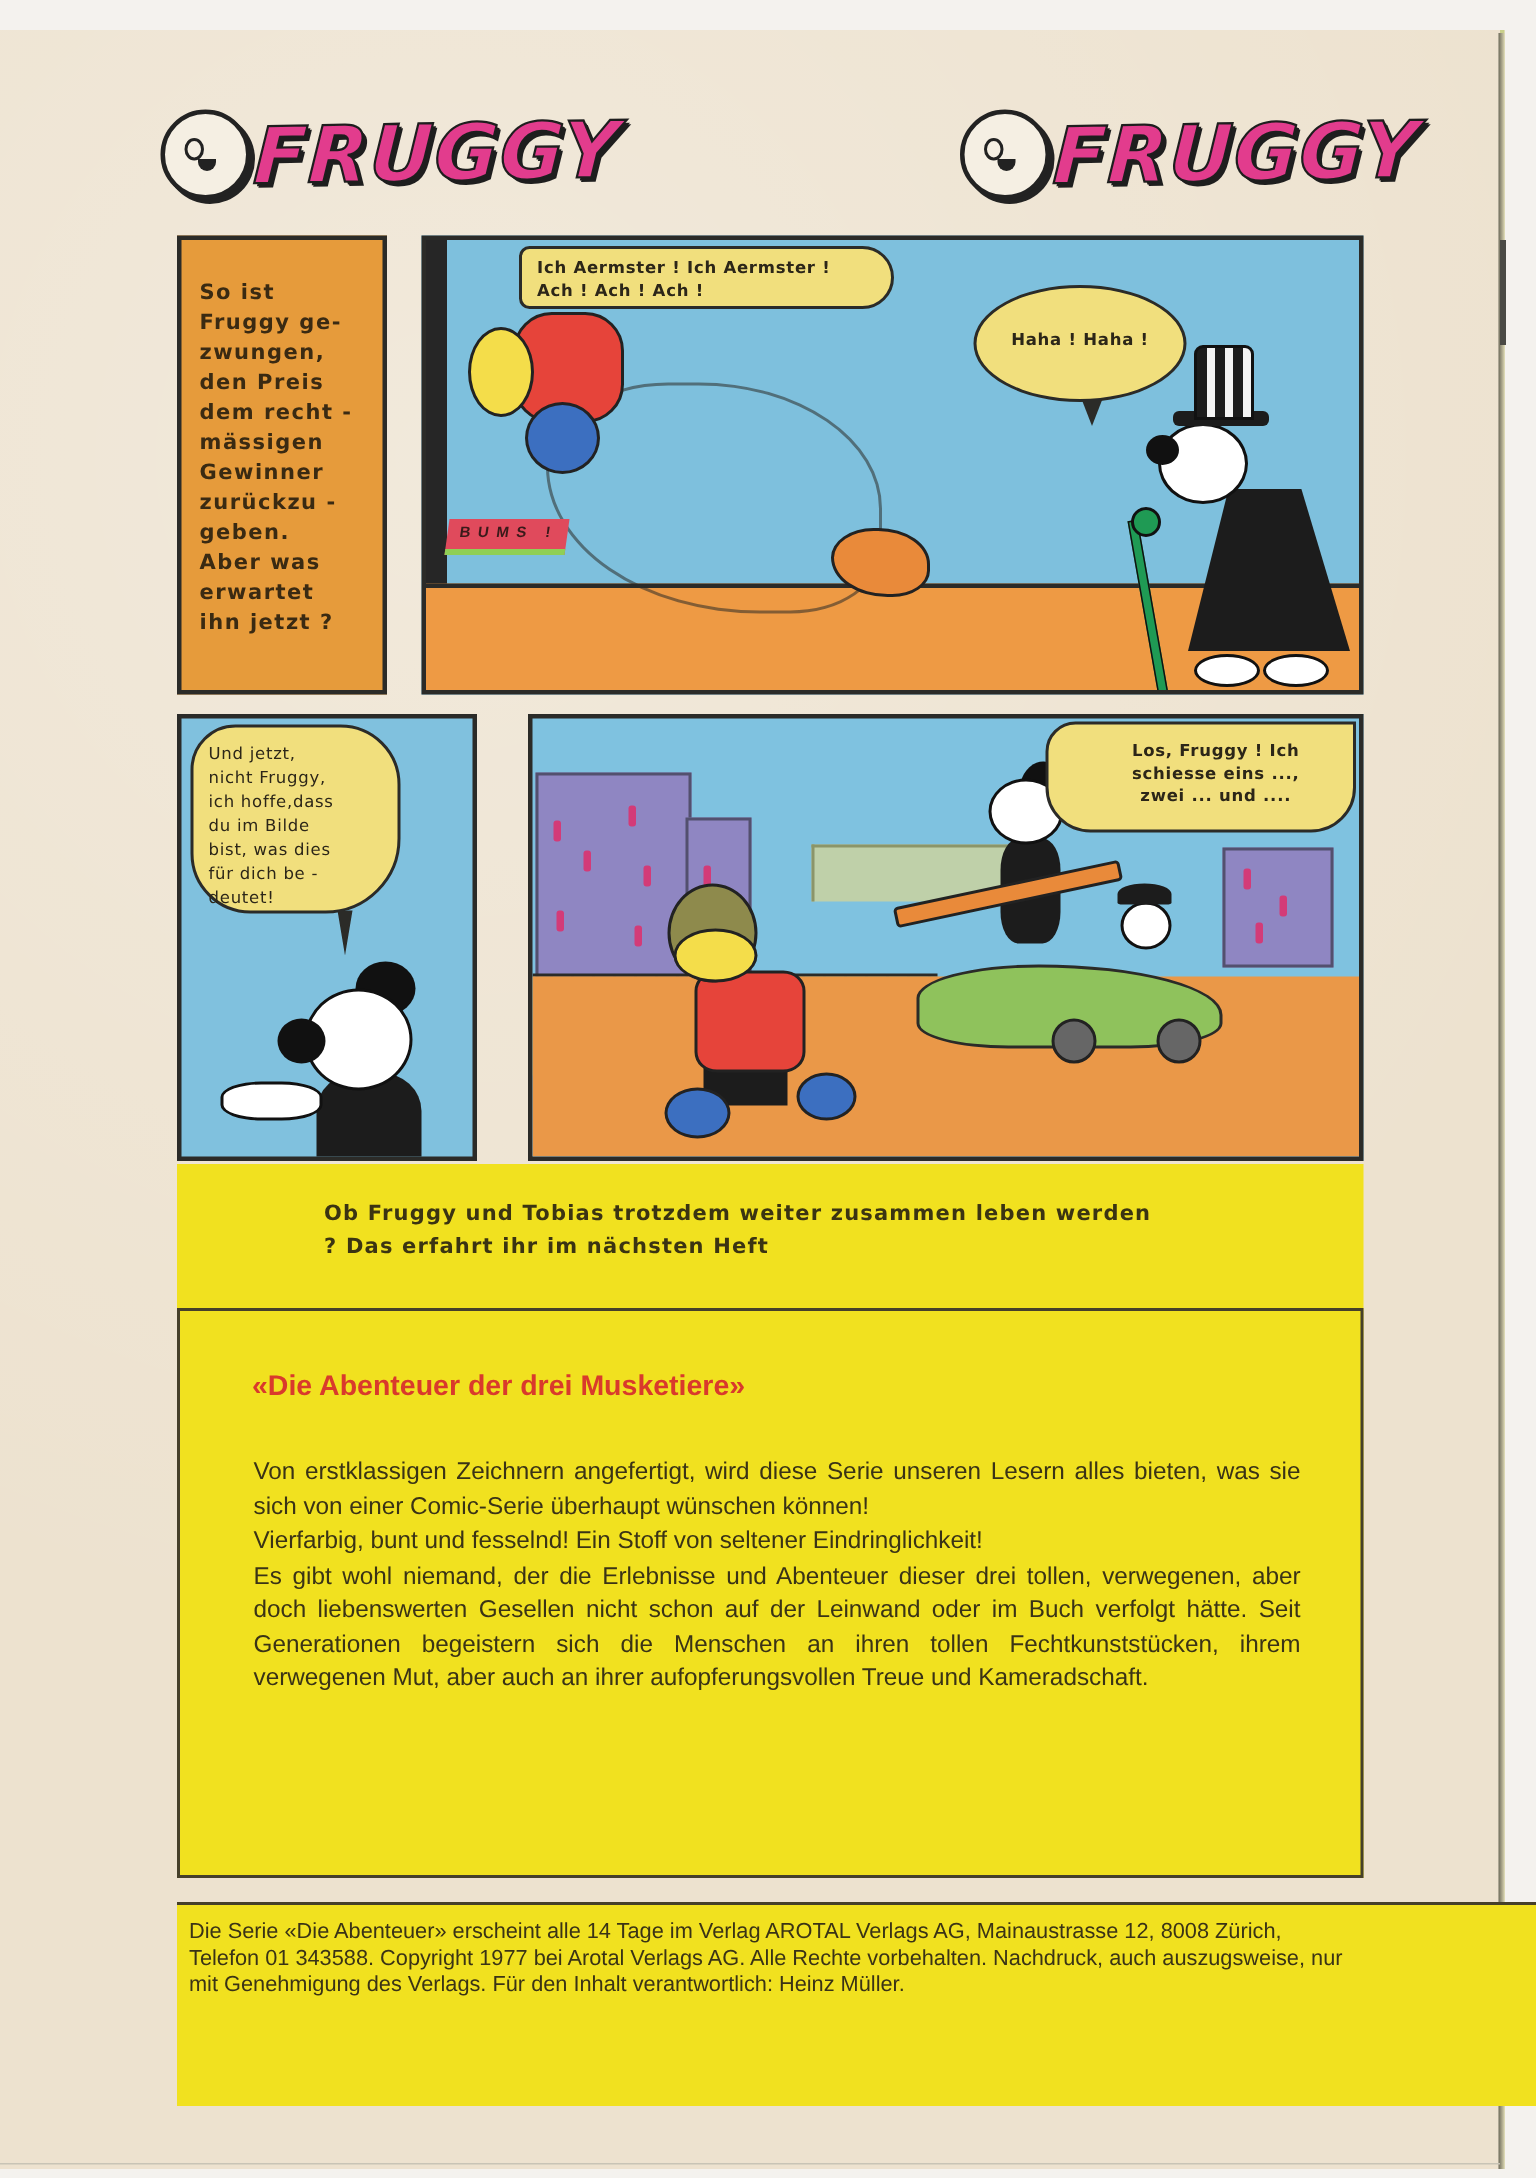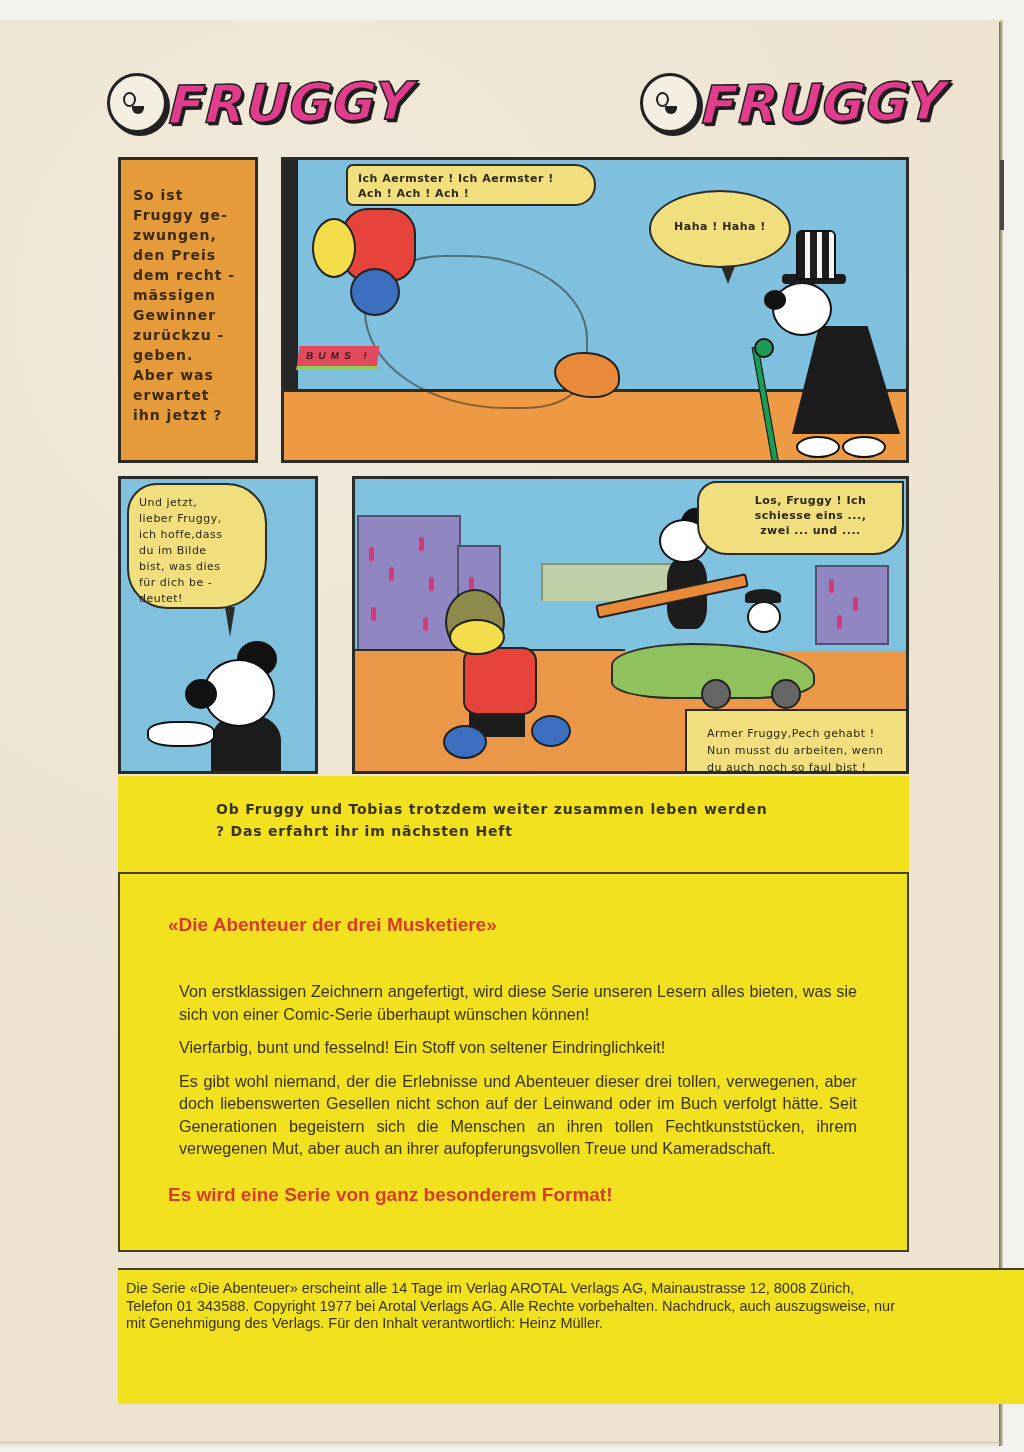--- a/index.html
+++ b/index.html
@@ -139,21 +139,21 @@
   .promo { left: 118px; top: 872px; width: 791px; height: 380px; border: 2px solid #46402a; box-sizing: border-box; }
   .promo-title {
     position: absolute; left: 48px; top: 40px;
     font-family: "Liberation Sans", sans-serif; font-weight: bold; font-size: 19px; color: #d93a2c;
   }
   .promo-body {
     position: absolute; left: 48px; top: 95px; width: 700px;
     font-family: "Liberation Sans", sans-serif; font-size: 16.2px; color: #3a3316; line-height: 22.5px;
     text-align: justify;
   }
-  .promo-body p { margin: 11px; }
+  .promo-body p { margin: 1px; }
   .promo-tagline {
     position: absolute; left: 48px; top: 310px;
     font-family: "Liberation Sans", sans-serif; font-weight: bold; font-size: 19px; color: #d93a2c;
   }
   .imprint { left: 118px; top: 1268px; width: 917px; height: 134px; border-top: 2px solid #46402a; }
   .imprint-text {
     position: absolute; left: 8px; top: 10px; width: 770px;
     font-family: "Liberation Sans", sans-serif; font-size: 14.5px; color: #3a3316; line-height: 17.5px;
   }
   .imprint-text p { margin: 0 0 4px 0; }
@@ -212,21 +212,21 @@
       <div class="hat"></div>
     <div class="cane"></div>
       <div class="cane-top"></div>
     <div class="shoe" style="left:44px;"></div>
       <div class="shoe" style="left:90px;"></div>
   </div>
 </div>
 
 <div class="panel p3">
   <div class="bubble b-und">Und jetzt,
-lieber Fruggy,
+nicht Fruggy,
 ich hoffe,dass
 du im Bilde
 bist, was dies
 für dich be -
 deutet!</div>
   <div class="dog-body"></div>
   <div class="dog-head">
     <div class="ear"></div>
       <div class="face"></div>
       <div class="nose"></div>
@@ -274,37 +274,33 @@
     <div class="leg"></div>
       <div class="body"></div>
     <div class="head"></div>
       <div class="muzzle"></div>
     <div class="shoe1"></div>
       <div class="shoe2"></div>
   </div>
   <div class="bubble b-los">Los, Fruggy ! Ich
 schiesse eins ...,
 zwei ... und ....</div>
-  <div class="bubble b-arm">Armer Fruggy,Pech gehabt !
-Nun musst du arbeiten, wenn
-du auch noch so faul bist !</div>
 </div>
 
 <div class="yellow teaser">
   <div class="teaser-text">Ob Fruggy und Tobias trotzdem weiter zusammen leben werden ? Das erfahrt ihr im nächsten Heft</div>
 </div>
 
 <div class="yellow promo">
   <div class="promo-title">«Die Abenteuer der drei Musketiere»</div>
   <div class="promo-body">
     <p>Von erstklassigen Zeichnern angefertigt, wird diese Serie unseren Lesern alles bieten, was sie sich von einer Comic-Serie überhaupt wünschen können!</p>
     <p>Vierfarbig, bunt und fesselnd! Ein Stoff von seltener Eindringlichkeit!</p>
     <p>Es gibt wohl niemand, der die Erlebnisse und Abenteuer dieser drei tollen, verwegenen, aber doch liebenswerten Gesellen nicht schon auf der Leinwand oder im Buch verfolgt hätte. Seit Generationen begeistern sich die Menschen an ihren tollen Fechtkunststücken, ihrem verwegenen Mut, aber auch an ihrer aufopferungsvollen Treue und Kameradschaft.</p>
   </div>
-  <div class="promo-tagline">Es wird eine Serie von ganz besonderem Format!</div>
 </div>
 
 <div class="yellow imprint">
   <div class="imprint-text">
     <p>Die Serie «Die Abenteuer» erscheint alle 14 Tage im Verlag AROTAL Verlags AG, Mainaustrasse 12, 8008 Zürich, Telefon 01 343588. Copyright 1977 bei Arotal Verlags AG. Alle Rechte vorbehalten. Nachdruck, auch auszugsweise, nur mit Genehmigung des Verlags. Für den Inhalt verantwortlich: Heinz Müller.</p>
   </div>
 </div>
 
 <div class="bottom-line"></div>
 

